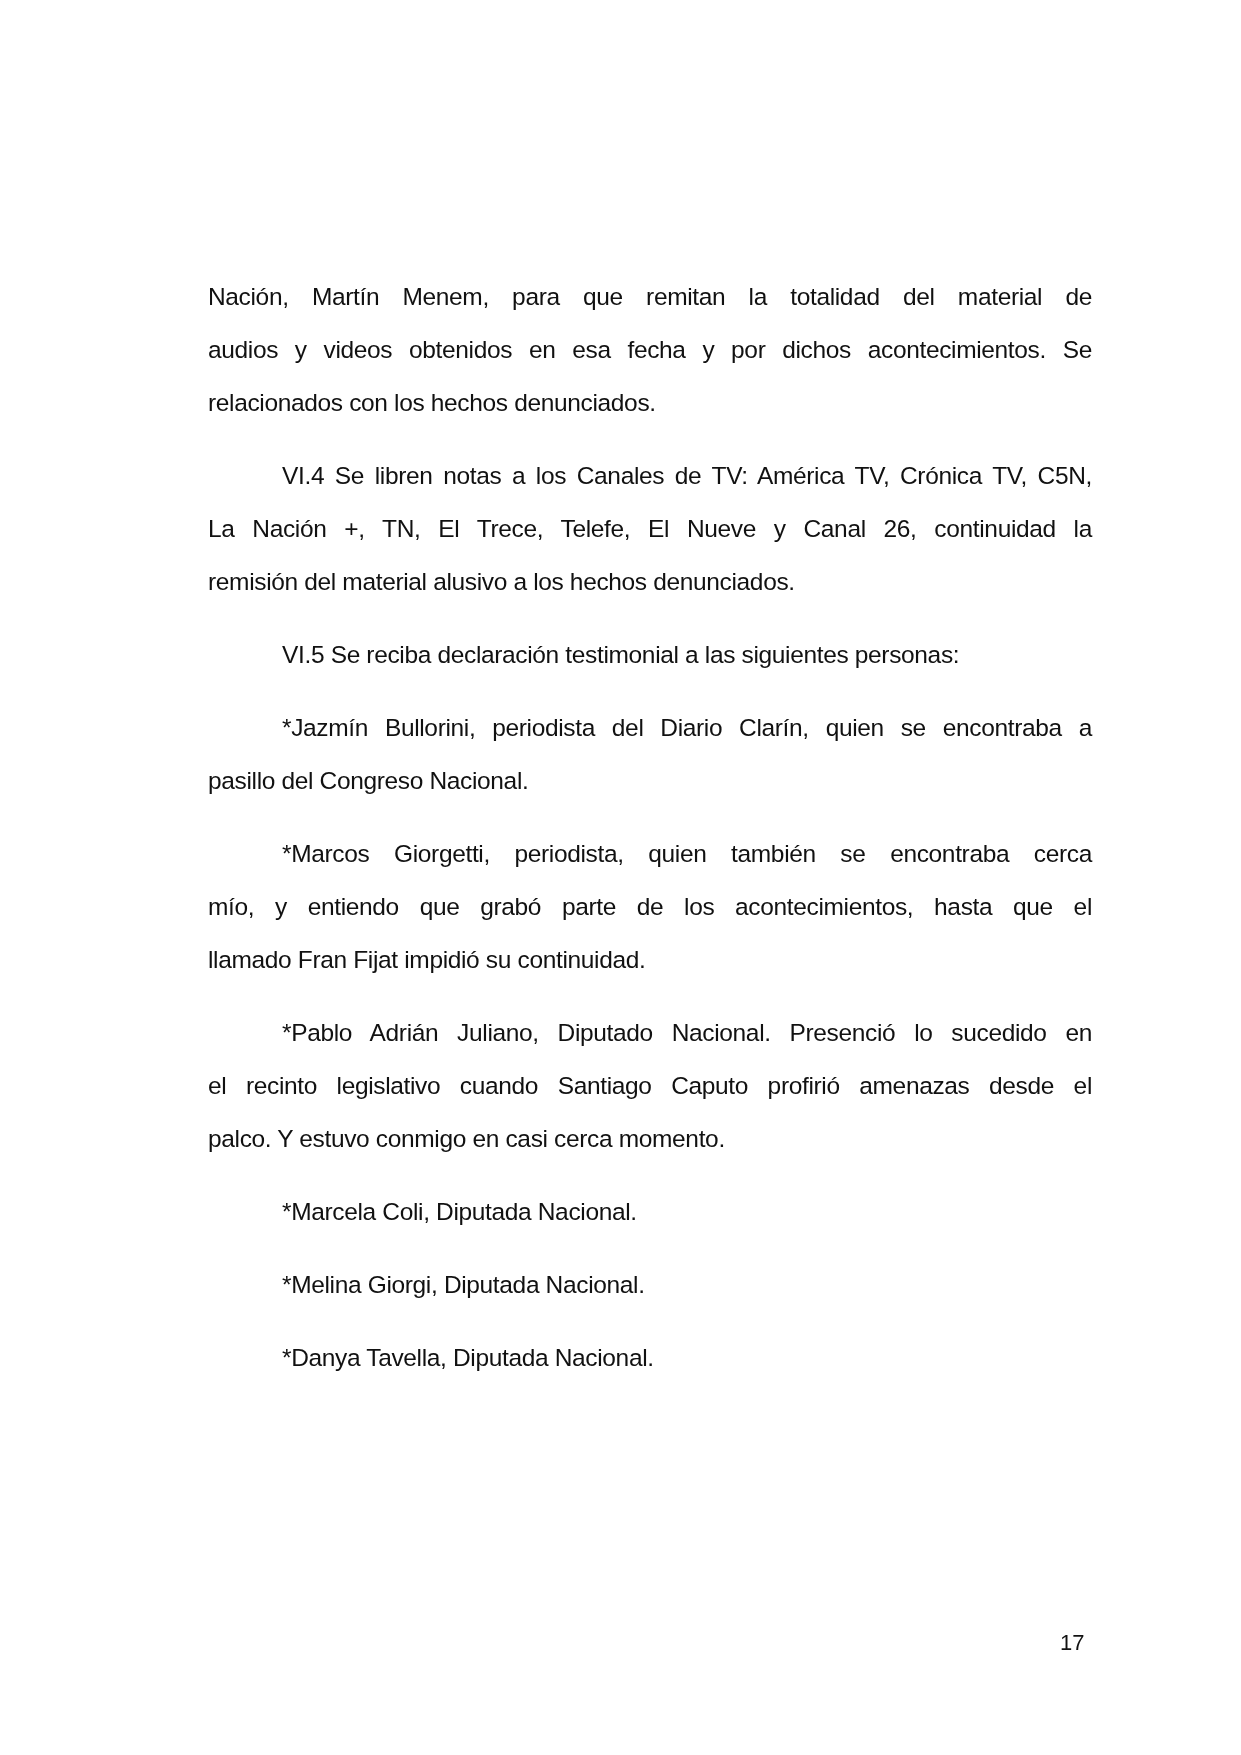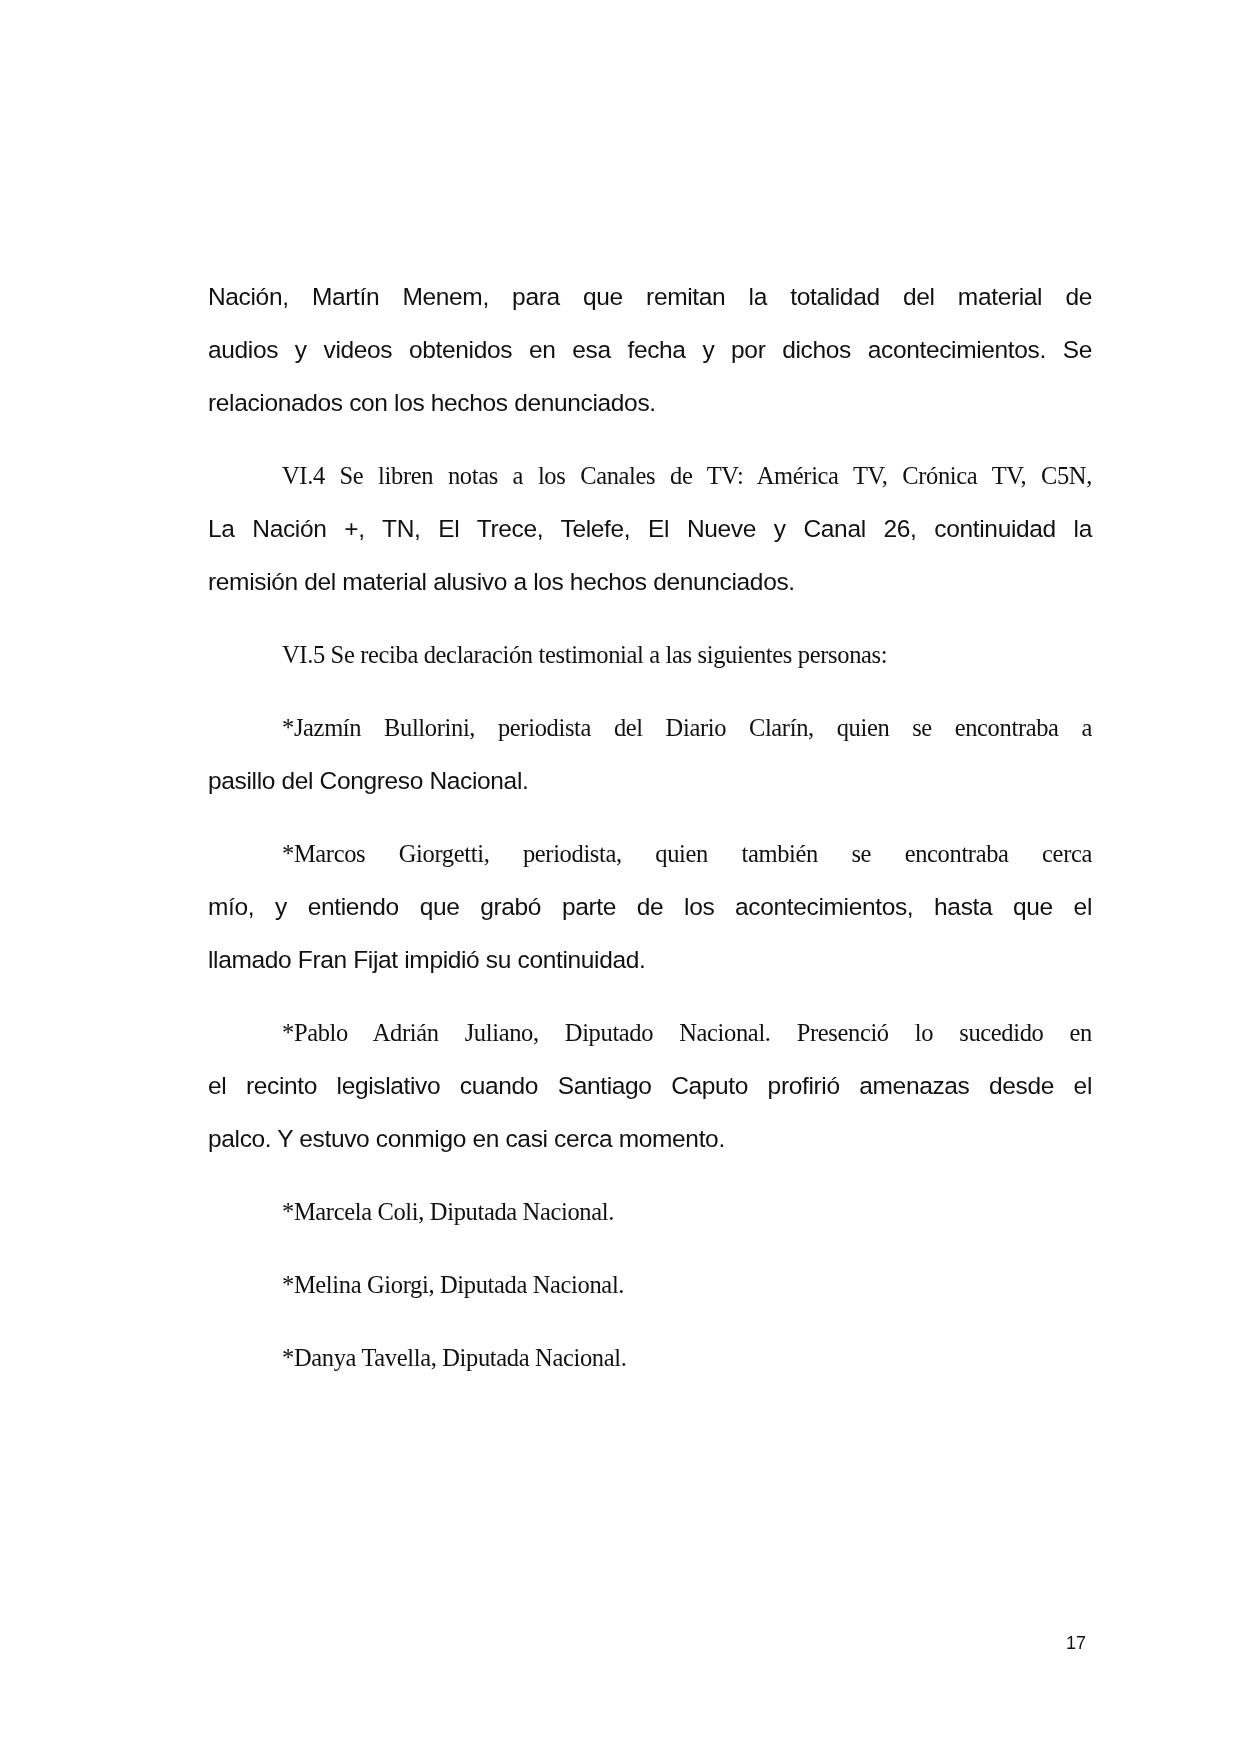--- a/index.html
+++ b/index.html
@@ -42,30 +42,29 @@
       text-align: justify;
       text-align-last: justify;
       letter-spacing: -0.35px;
     }
     .line.last {
       text-align: left;
       text-align-last: left;
     }
     .line.indent {
       padding-left: 74px;
-      font-family: Liberation Serif, serif;
     }
     .page-number {
       position: absolute;
       left: 1060px;
       width: 32px;
       top: 1625px;
-      font-size: 18px;
+      font-size: 22px;
       line-height: 28px;
-      text-align: center;
+      text-align: left;
     }
   </style>
 </head>
 <body>
 
 <div class="page">
   <div class="body-text" id="body-text">
       <div class="para">
         <span class="line">Nación, Martín Menem, para que remitan la totalidad del material de</span>
         <span class="line">audios y videos obtenidos en esa fecha y por dichos acontecimientos. Se</span>

